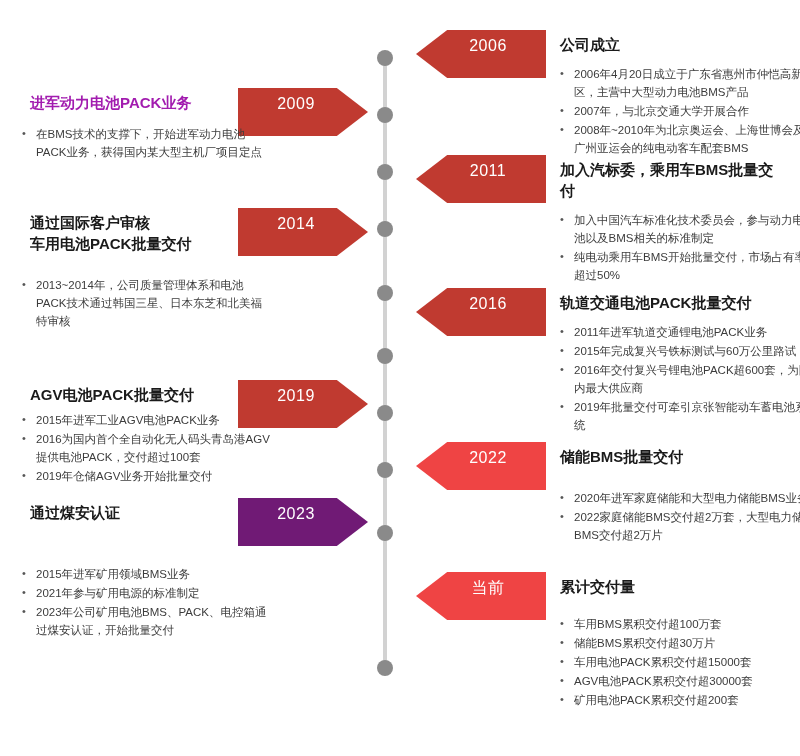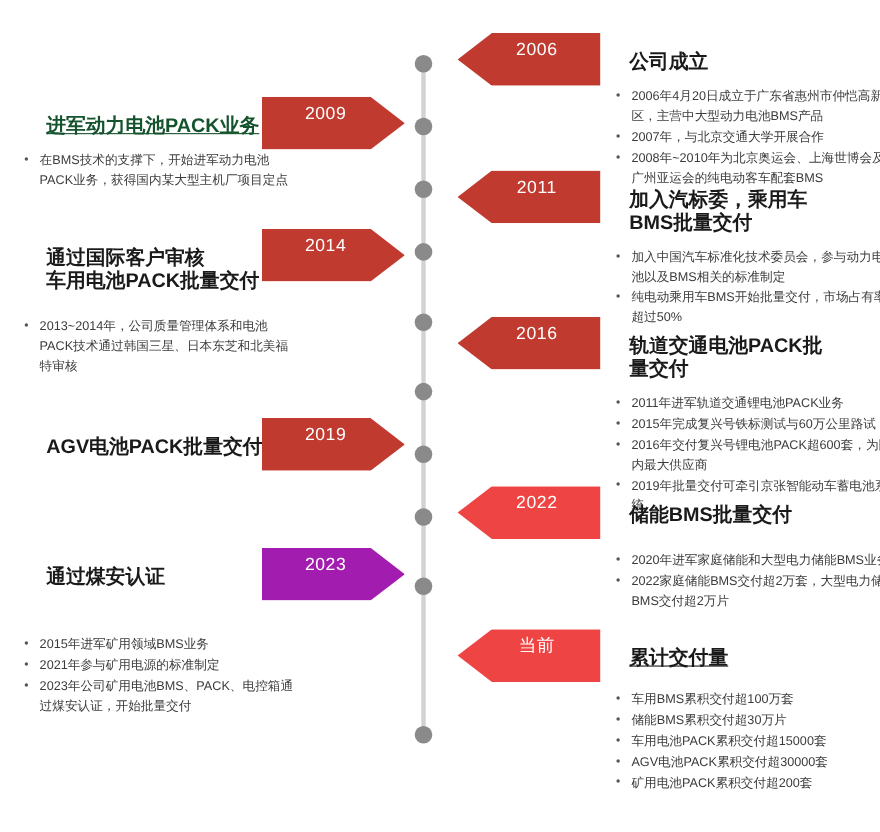--- a/index.html
+++ b/index.html
@@ -64,25 +64,25 @@
   }
   .entry.right .banner {
     left: 0;
     clip-path: polygon(24% 0, 100% 0, 100% 100%, 24% 100%, 0 50%);
     padding-left: 14px;
     box-sizing: border-box;
   }
 
   
   .headline {
-    font-size: 18px;
+    font-size: 15px;
     font-weight: bold;
     color: #1a1a1a;
     line-height: 21px;
-    margin: 12px;
+    margin: 0;
     white-space: pre-line;
   }
   .entry.left .headline  { padding-left: 22px; padding-top: 4px; }
   .entry.right .headline { padding-left: 144px; padding-top: 4px; }
 
   
   ul.bullets {
     list-style: none;
     margin: 0;
     padding: 0;
@@ -131,21 +131,21 @@
     <div class="headline" style="color: rgb(26, 26, 26);">公司成立</div>
     <ul class="bullets" style="color: rgb(60, 60, 60);">
         <li>2006年4月20日成立于广东省惠州市仲恺高新区，主营中大型动力电池BMS产品</li>
         <li>2007年，与北京交通大学开展合作</li>
         <li>2008年~2010年为北京奥运会、上海世博会及广州亚运会的纯电动客车配套BMS</li>
       </ul>
   </div>
 
   <div class="entry left" style="top:88px">
     <div class="banner" style="background: rgb(192, 58, 48);">2009</div>
-    <div class="headline" style="color: #14532d; text-decoration: underline;">进军动力电池PACK业务</div>
+    <div class="headline" style="color: #a21caf;">进军动力电池PACK业务</div>
     <ul class="bullets" style="color: rgb(60, 60, 60);">
         <li>在BMS技术的支撑下，开始进军动力电池PACK业务，获得国内某大型主机厂项目定点</li>
       </ul>
   </div>
 
   <div class="entry right" style="top:155px">
     <div class="banner" style="background: rgb(192, 58, 48);">2011</div>
     <div class="headline" style="color: rgb(26, 26, 26);">加入汽标委，乘用车BMS批量交付</div>
     <ul class="bullets" style="color: rgb(60, 60, 60);">
         <li>加入中国汽车标准化技术委员会，参与动力电池以及BMS相关的标准制定</li>
@@ -169,44 +169,49 @@
         <li>2011年进军轨道交通锂电池PACK业务</li>
         <li>2015年完成复兴号铁标测试与60万公里路试</li>
         <li>2016年交付复兴号锂电池PACK超600套，为国内最大供应商</li>
         <li>2019年批量交付可牵引京张智能动车蓄电池系统</li>
       </ul>
   </div>
 
   <div class="entry left" style="top:380px">
     <div class="banner" style="background: rgb(192, 58, 48);">2019</div>
     <div class="headline" style="color: rgb(26, 26, 26);">AGV电池PACK批量交付</div>
+    <ul class="bullets" style="margin-top: 6px; width: 258px; color: rgb(60, 60, 60);">
+        <li>2015年进军工业AGV电池PACK业务</li>
+        <li>2016为国内首个全自动化无人码头青岛港AGV提供电池PACK，交付超过100套</li>
+        <li>2019年仓储AGV业务开始批量交付</li>
+      </ul>
   </div>
 
   <div class="entry right" style="top:442px">
     <div class="banner" style="background: #ef4444;">2022</div>
     <div class="headline" style="color: rgb(26, 26, 26);">储能BMS批量交付</div>
     <ul class="bullets" style="margin-top: 22px; color: rgb(60, 60, 60);">
         <li>2020年进军家庭储能和大型电力储能BMS业务</li>
         <li>2022家庭储能BMS交付超2万套，大型电力储能BMS交付超2万片</li>
       </ul>
   </div>
 
   <div class="entry left" style="top:498px">
-    <div class="banner" style="background: #a21caf;">2023</div>
+    <div class="banner" style="background: #701a75;">2023</div>
     <div class="headline" style="color: rgb(26, 26, 26);">通过煤安认证</div>
     <ul class="bullets" style="margin-top: 42px; color: rgb(60, 60, 60);">
         <li>2015年进军矿用领域BMS业务</li>
         <li>2021年参与矿用电源的标准制定</li>
         <li>2023年公司矿用电池BMS、PACK、电控箱通过煤安认证，开始批量交付</li>
       </ul>
   </div>
 
   <div class="entry right" style="top:572px">
     <div class="banner" style="background: #ef4444;">当前</div>
-    <div class="headline" style="color: rgb(26, 26, 26); text-decoration: underline;">累计交付量</div>
+    <div class="headline" style="color: rgb(26, 26, 26);">累计交付量</div>
     <ul class="bullets" style="margin-top: 18px; color: rgb(60, 60, 60);">
         <li>车用BMS累积交付超100万套</li>
         <li>储能BMS累积交付超30万片</li>
         <li>车用电池PACK累积交付超15000套</li>
         <li>AGV电池PACK累积交付超30000套</li>
         <li>矿用电池PACK累积交付超200套</li>
       </ul>
   </div>
 
 </div>

